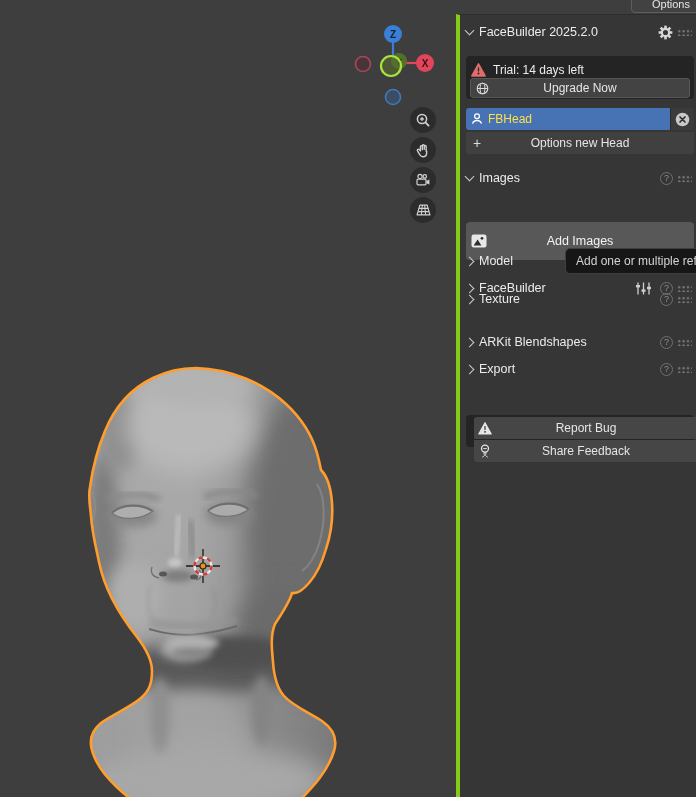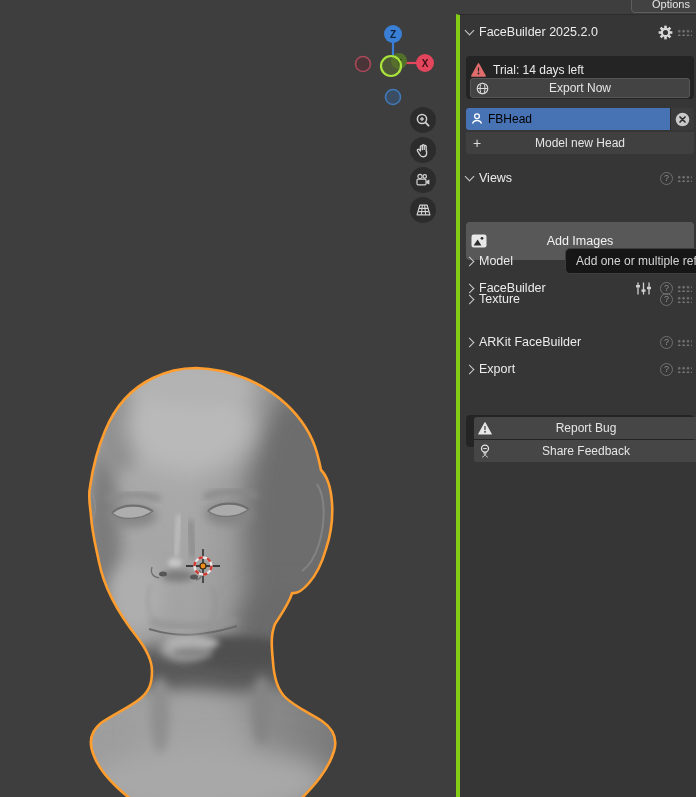--- a/index.html
+++ b/index.html
@@ -271,49 +271,49 @@
         <span style="margin-left:7px; color:#ececec">Trial: 14 days left</span>
       </div>
       <div class="btn" style="margin:1px 4px 0; height:18px; border:1px solid #565656">
         <span class="icon-slot">
           <svg width="13" height="13" viewBox="0 0 13 13">
             <circle cx="6.5" cy="6.5" r="5.3" fill="none" stroke="#dcdcdc" stroke-width="1.1"></circle>
             <ellipse cx="6.5" cy="6.5" rx="2.4" ry="5.3" fill="none" stroke="#dcdcdc" stroke-width="1"></ellipse>
             <line x1="1.2" y1="6.5" x2="11.8" y2="6.5" stroke="#dcdcdc" stroke-width="1"></line>
           </svg>
         </span>
-        <span class="cap">Export Now</span>
+        <span class="cap">Upgrade Now</span>
       </div>
     </div>
 
     <div class="abs" id="fb-row" style="top:93px">
       <div id="fb-blue">
         <span class="icon-slot">
           <svg width="14" height="14" viewBox="0 0 14 14">
             <circle cx="7" cy="4.3" r="2.4" fill="none" stroke="#ffffff" stroke-width="1.3"></circle>
             <path d="M2.6 11.6 a4.5 3.9 0 0 1 8.8 0" fill="none" stroke="#ffffff" stroke-width="1.3"></path>
           </svg>
         </span>
-        <span class="cap" style="color:#000000">FBHead</span>
+        <span class="cap" style="color:#fde047">FBHead</span>
       </div>
       <div id="fb-x-seg">
         <svg width="15" height="15" viewBox="0 0 15 15">
           <circle cx="7.5" cy="7.5" r="6.8" fill="#c9c9c9"></circle>
           <path d="M5 5 L10 10 M10 5 L5 10" stroke="#2e2e2e" stroke-width="1.7" stroke-linecap="round"></path>
         </svg>
       </div>
     </div>
     <div class="abs btn" id="create-btn" style="top:116px">
       <span class="icon-slot" style="color:#dcdcdc; font-size:14px">+</span>
-      <span class="cap">Model new Head</span>
+      <span class="cap">Options new Head</span>
     </div>
 
     <div class="abs hdr-row" style="top:155px; height:16px">
       <span class="chev down"></span>
-      <span class="hdr-label">Views</span>
+      <span class="hdr-label">Images</span>
       <span class="spacer"></span>
       <span class="qicon">?</span>
       <span class="grip"></span>
     </div>
     <div class="abs btn" style="top:184px; left:6px; width:228px; height:38px; background:#585858; border-radius:4px">
       <span class="icon-slot" style="width:26px">
         <svg width="16" height="14" viewBox="0 0 16 14">
           <rect x="0.5" y="0.5" width="15" height="13" rx="2.2" fill="#e8e8e8"></rect>
           <circle cx="11" cy="4.3" r="1.4" fill="#2c2c2c"></circle>
           <path d="M2.6 11.6 L6.6 5.4 L10.4 11.6 Z" fill="#2c2c2c"></path>
@@ -348,21 +348,21 @@
     </div>
     <div class="abs sec-row" style="top:276px">
       <span class="chev right"></span>
       <span class="hdr-label">Texture</span>
       <span class="spacer"></span>
       <span class="qicon">?</span>
       <span class="grip"></span>
     </div>
     <div class="abs sec-row" style="top:319px">
       <span class="chev right"></span>
-      <span class="hdr-label">ARKit FaceBuilder</span>
+      <span class="hdr-label">ARKit Blendshapes</span>
       <span class="spacer"></span>
       <span class="qicon">?</span>
       <span class="grip"></span>
     </div>
     <div class="abs sec-row" style="top:346px">
       <span class="chev right"></span>
       <span class="hdr-label">Export</span>
       <span class="spacer"></span>
       <span class="qicon">?</span>
       <span class="grip"></span>

